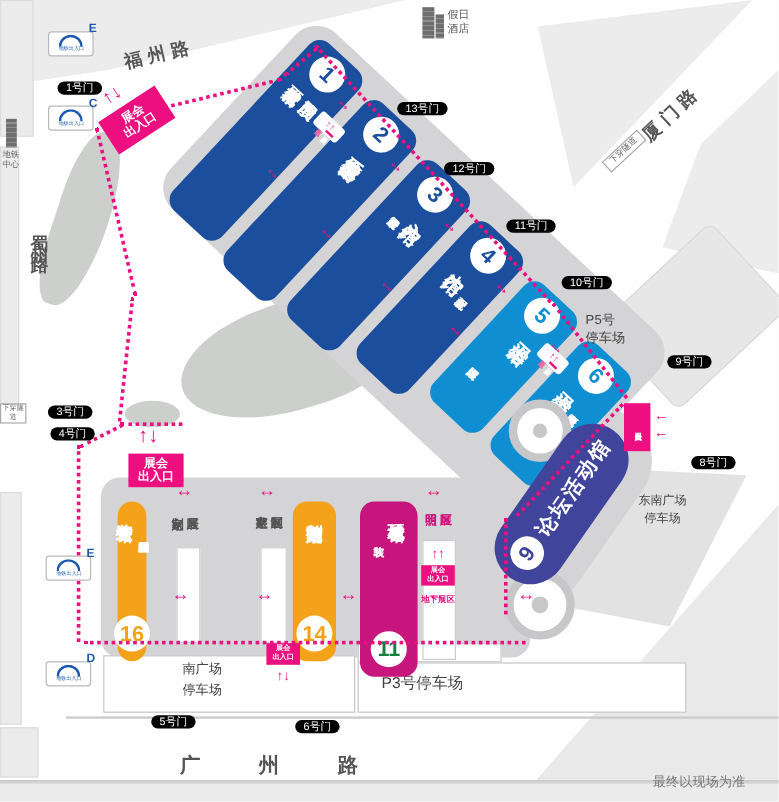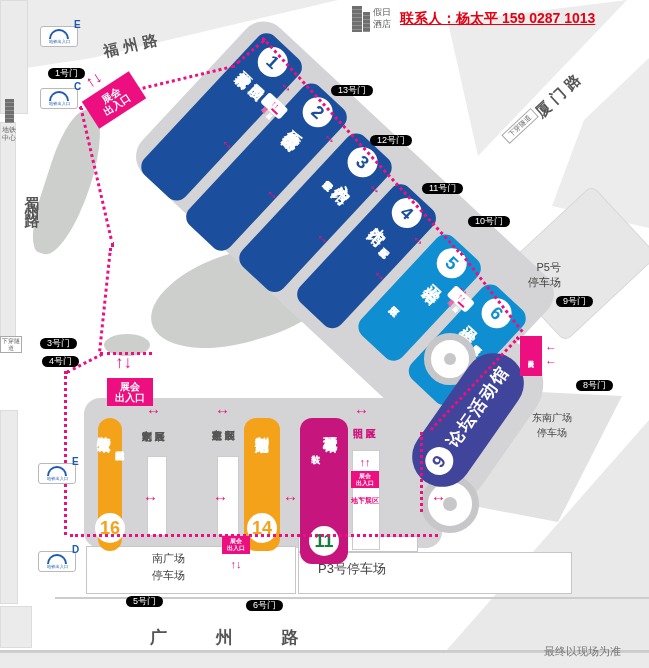--- a/index.html
+++ b/index.html
@@ -284,21 +284,21 @@
     <span class="arr" style="position:static;font-size:11px">↑↓</span>
   </div>
 
   <div class="gate" style="left:48px;top:68px">1号门</div>
   <div class="gate" style="left:40px;top:338px">3号门</div>
   <div class="gate" style="left:42px;top:356px">4号门</div>
   <div class="gate" style="left:126px;top:596px">5号门</div>
   <div class="gate" style="left:246px;top:600px">6号门</div>
   <div class="gate" style="left:576px;top:380px">8号门</div>
   <div class="gate" style="left:556px;top:296px">9号门</div>
-  <div class="gate" style="left:468px;top:216px">10号门</div>
+  <div class="gate" style="left:468px;top:230px">10号门</div>
   <div class="gate" style="left:422px;top:183px">11号门</div>
   <div class="gate" style="left:370px;top:135px">12号门</div>
   <div class="gate" style="left:331px;top:85px">13号门</div>
 
   <div class="metro" style="left:40px;top:26px">
     <span class="wave"></span>
     <span class="mex">地铁出入口</span>
   </div>
   <span class="mletter" style="left:74px;top:19px">E</span>
   <div class="metro" style="left:40px;top:88px">
@@ -324,21 +324,21 @@
   </div>
 
   <div class="tunnel" style="left:0;top:336px;width:20px;font-size:6px;padding:1px 0">下穿隧道</div>
   <div class="tunnel" style="left:500px;top:120px;font-size:7px;padding:1px 5px;transform:rotate(-43deg)">下穿隧道</div>
 
   <div class="rlabel" style="left:103px;top:36px;font-size:15px;letter-spacing:5px;transform:rotate(-13deg)">福州路</div>
   <div class="rlabel" style="left:530px;top:85px;font-size:15px;letter-spacing:5px;transform:rotate(-43deg)">厦门路</div>
   <div class="rlabel" style="left:22px;top:185px;font-size:15px;letter-spacing:8px;writing-mode:vertical-rl;text-orientation:upright">蜀州路</div>
   <div class="rlabel" style="left:150px;top:626px;font-size:17px;letter-spacing:22px;color:#555">广 州 路</div>
 
-  <div class="small-gray" style="left:528px;top:260px;font-size:11px;line-height:1.4;text-align:right">
+  <div class="small-gray" style="left:488px;top:260px;font-size:11px;line-height:1.4;text-align:left">
     <div>P5号</div>
     <div>停车场</div>
   </div>
   <div class="small-gray" style="left:532px;top:410px;font-size:10px;line-height:1.5;text-align:center">
     <div>东南广场</div>
     <div>停车场</div>
   </div>
   <div class="abs" style="left:86px;top:546px;width:208px;height:46px;background:#fff;border:1px solid #c6c6c6;z-index:4"></div>
   <div class="small-gray" style="left:152px;top:550px;font-size:11px;line-height:1.5;z-index:5">
     <div>南广场</div>
@@ -347,17 +347,16 @@
   <div class="abs" style="left:298px;top:536px;width:118px;height:14px;background:#fff;border:1px solid #c6c6c6;z-index:4"></div>
   <div class="abs" style="left:298px;top:552px;width:272px;height:40px;background:#fff;border:1px solid #c6c6c6;z-index:4"></div>
   <div class="small-gray" style="left:318px;top:560px;font-size:13px;z-index:5">P3号停车场</div>
 
   <div class="bld" style="left:352px;top:6px;width:10px;height:26px"></div>
   <div class="bld" style="left:363px;top:12px;width:7px;height:20px"></div>
   <div class="abs" style="left:373px;top:7px;font-size:9px;color:#555;line-height:1.3;z-index:8">
     <div>假日</div>
     <div>酒店</div>
   </div>
-  <a class="abs" style="left:400px;top:10px;font-size:14px;font-weight:bold;color:#e60012;text-decoration:underline;z-index:11;cursor:pointer">联系人：杨太平 159 0287 1013</a>
 
   <div class="small-gray" style="left:544px;top:644px;font-size:11px;color:#777;z-index:5">最终以现场为准</div>
 
 </div>
 
 </body></html>

